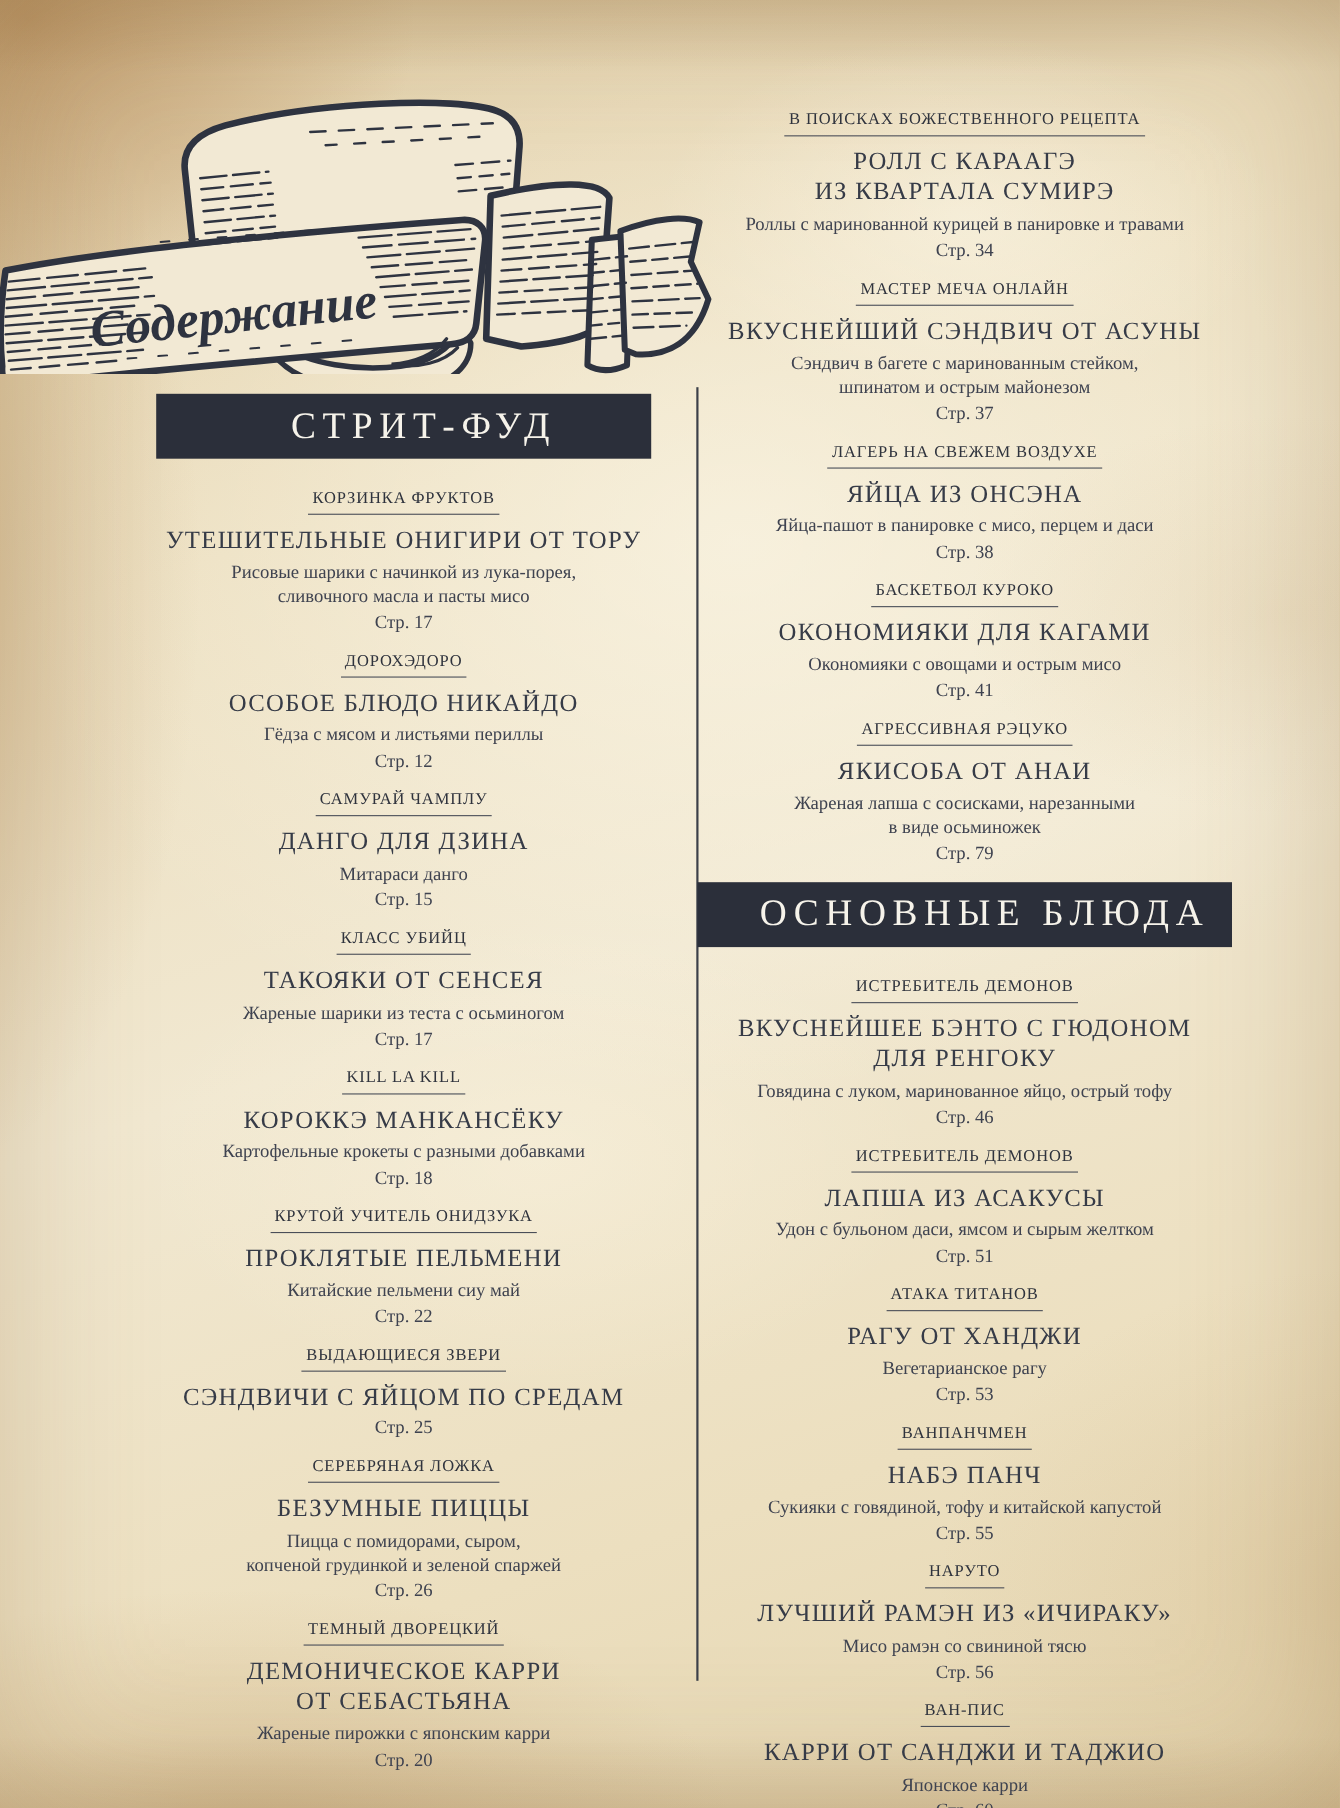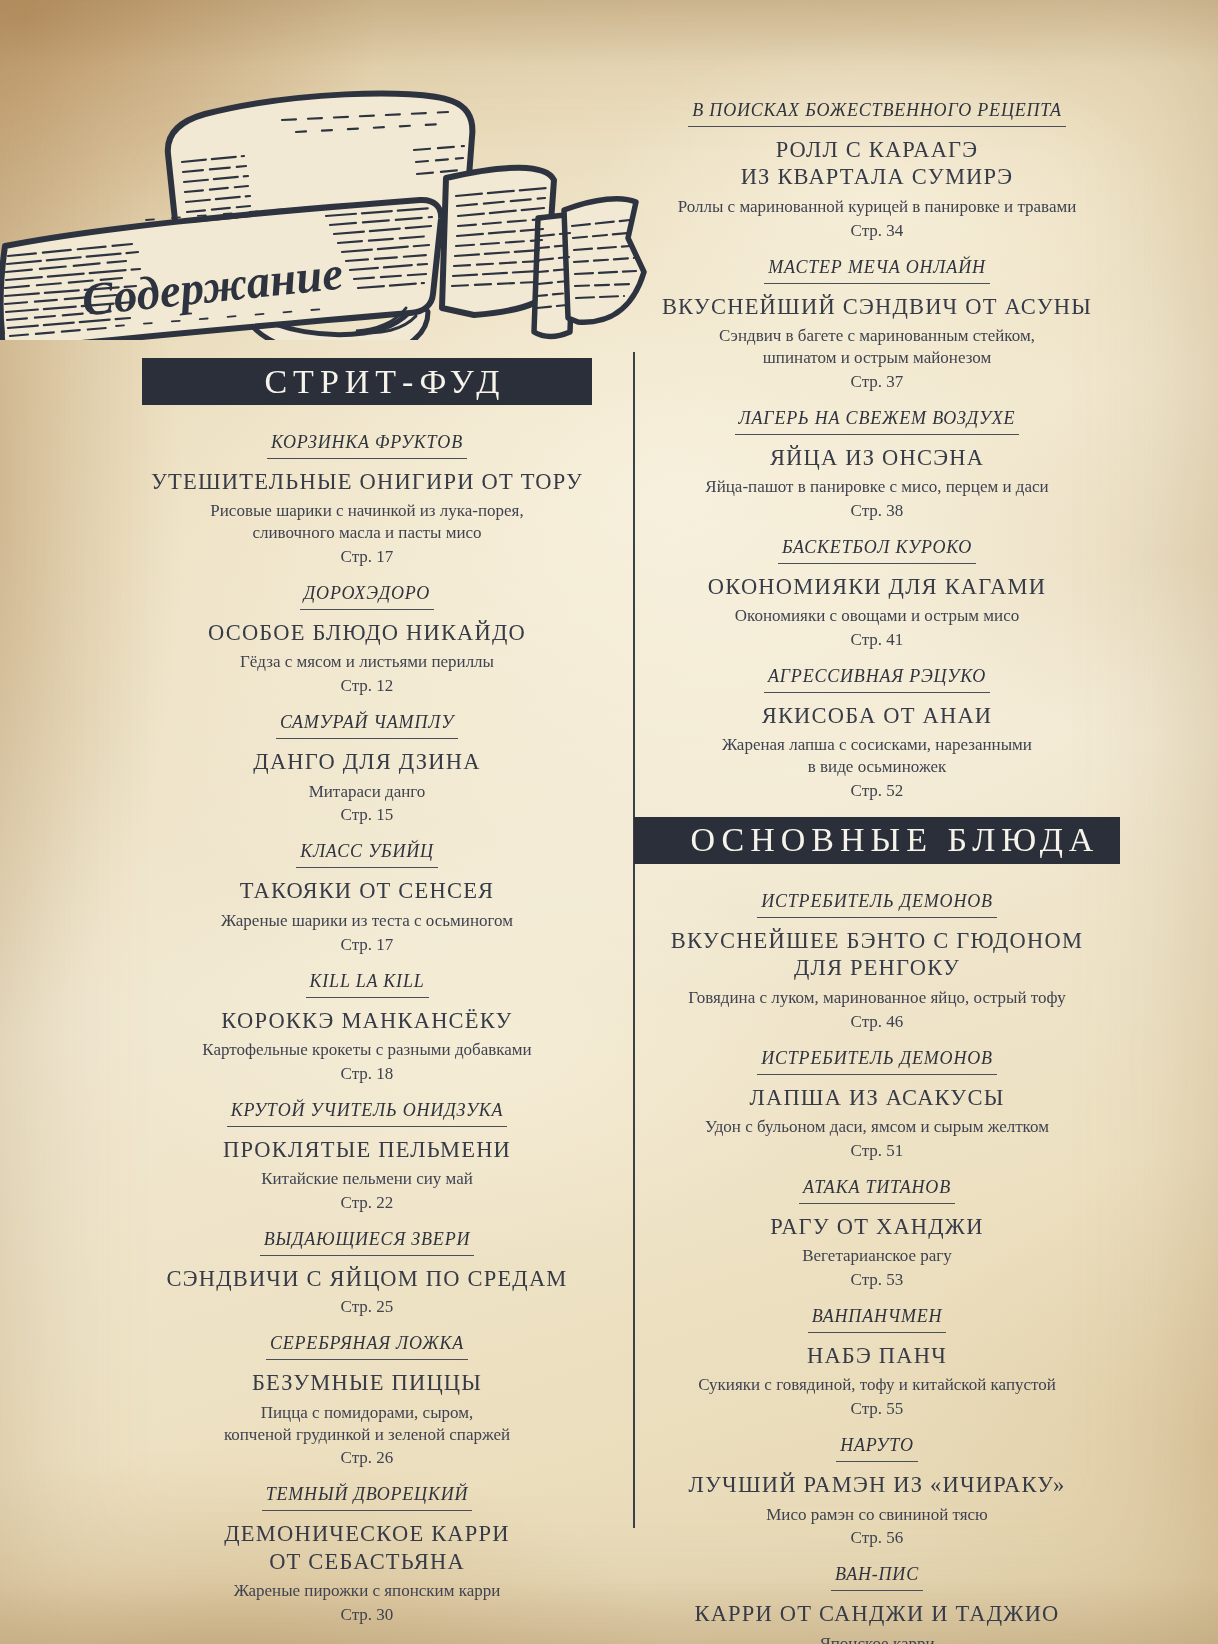--- a/index.html
+++ b/index.html
@@ -20,27 +20,27 @@
     box-shadow:inset 0 0 140px rgba(146,108,60,0.30);
   }
   .vignette{position:absolute;inset:0;pointer-events:none;
     background:linear-gradient(180deg,rgba(140,100,52,0.18),rgba(140,100,52,0) 4%,rgba(140,100,52,0) 96%,rgba(140,100,52,0.14));}
   .banner{position:absolute;left:-4px;top:50px;}
   .divider{position:absolute;left:633px;top:352px;height:1176px;width:0;
     border-left:2px solid #3c4049;}
   .col{position:absolute;text-align:center;color:#3a3e49;}
   .col-left{left:142px;top:358px;width:450px;}
   .col-right{left:634px;top:100px;width:486px;}
-  .sec-header{height:47px;background:#2b2f3a;display:flex;align-items:center;justify-content:center;padding-left:36px;}
+  .sec-header{height:59px;background:#2b2f3a;display:flex;align-items:center;justify-content:center;padding-left:36px;}
   .sec-header span{color:#f6f3ea;font-size:34px;letter-spacing:6px;white-space:nowrap;}
   .col-left .sec-header{margin-bottom:27px;}
   .col-right .sec-header{margin-top:0;margin-bottom:27px;}
   .entry{margin-bottom:16px;}
-  .src{display:inline-block;font-size:18px;letter-spacing:0.8px;color:#2f333d;
-    border-bottom:1.6px solid #4a4e58;padding:0 4px 5px 4px;margin-bottom:9px;white-space:nowrap;font-style:italic;}
+  .src{display:inline-block;font-size:15px;letter-spacing:0.8px;color:#2f333d;
+    border-bottom:1.6px solid #4a4e58;padding:0 4px 5px 4px;margin-bottom:9px;white-space:nowrap;}
   .title{font-size:22.5px;letter-spacing:1.2px;color:#363b47;line-height:1.22;
     white-space:pre-line;margin-bottom:5px;}
   .desc{font-size:17px;color:#3f4350;line-height:1.28;white-space:pre-line;margin-bottom:3px;}
   .pg{font-size:17px;color:#3f4350;}
 </style>
 </head>
 <body>
 
 <div class="page">
   <div class="vignette"></div>
@@ -185,21 +185,21 @@
       <div class="title">БЕЗУМНЫЕ ПИЦЦЫ</div>
       <div class="desc">Пицца с помидорами, сыром,
 копченой грудинкой и зеленой спаржей</div>
       <div class="pg">Стр. 26</div>
     </div>
     <div class="entry">
       <div><span class="src">ТЕМНЫЙ ДВОРЕЦКИЙ</span></div>
       <div class="title">ДЕМОНИЧЕСКОЕ КАРРИ
 ОТ СЕБАСТЬЯНА</div>
       <div class="desc">Жареные пирожки с японским карри</div>
-      <div class="pg">Стр. 30</div>
+      <div class="pg">Стр. 20</div>
     </div>
   </div>
 
   <div class="col col-right">
     <div class="entry">
       <div><span class="src">В ПОИСКАХ БОЖЕСТВЕННОГО РЕЦЕПТА</span></div>
       <div class="title">РОЛЛ С КАРААГЭ
 ИЗ КВАРТАЛА СУМИРЭ</div>
       <div class="desc">Роллы с маринованной курицей в панировке и травами</div>
       <div class="pg">Стр. 34</div>
@@ -221,21 +221,21 @@
       <div><span class="src">БАСКЕТБОЛ КУРОКО</span></div>
       <div class="title">ОКОНОМИЯКИ ДЛЯ КАГАМИ</div>
       <div class="desc">Окономияки с овощами и острым мисо</div>
       <div class="pg">Стр. 41</div>
     </div>
     <div class="entry">
       <div><span class="src">АГРЕССИВНАЯ РЭЦУКО</span></div>
       <div class="title">ЯКИСОБА ОТ АНАИ</div>
       <div class="desc">Жареная лапша с сосисками, нарезанными
 в виде осьминожек</div>
-      <div class="pg">Стр. 52</div>
+      <div class="pg">Стр. 79</div>
     </div>
 
     <div class="sec-header">
       <span>ОСНОВНЫЕ БЛЮДА</span>
     </div>
 
     <div class="entry">
       <div><span class="src">ИСТРЕБИТЕЛЬ ДЕМОНОВ</span></div>
       <div class="title">ВКУСНЕЙШЕЕ БЭНТО С ГЮДОНОМ
 ДЛЯ РЕНГОКУ</div>

